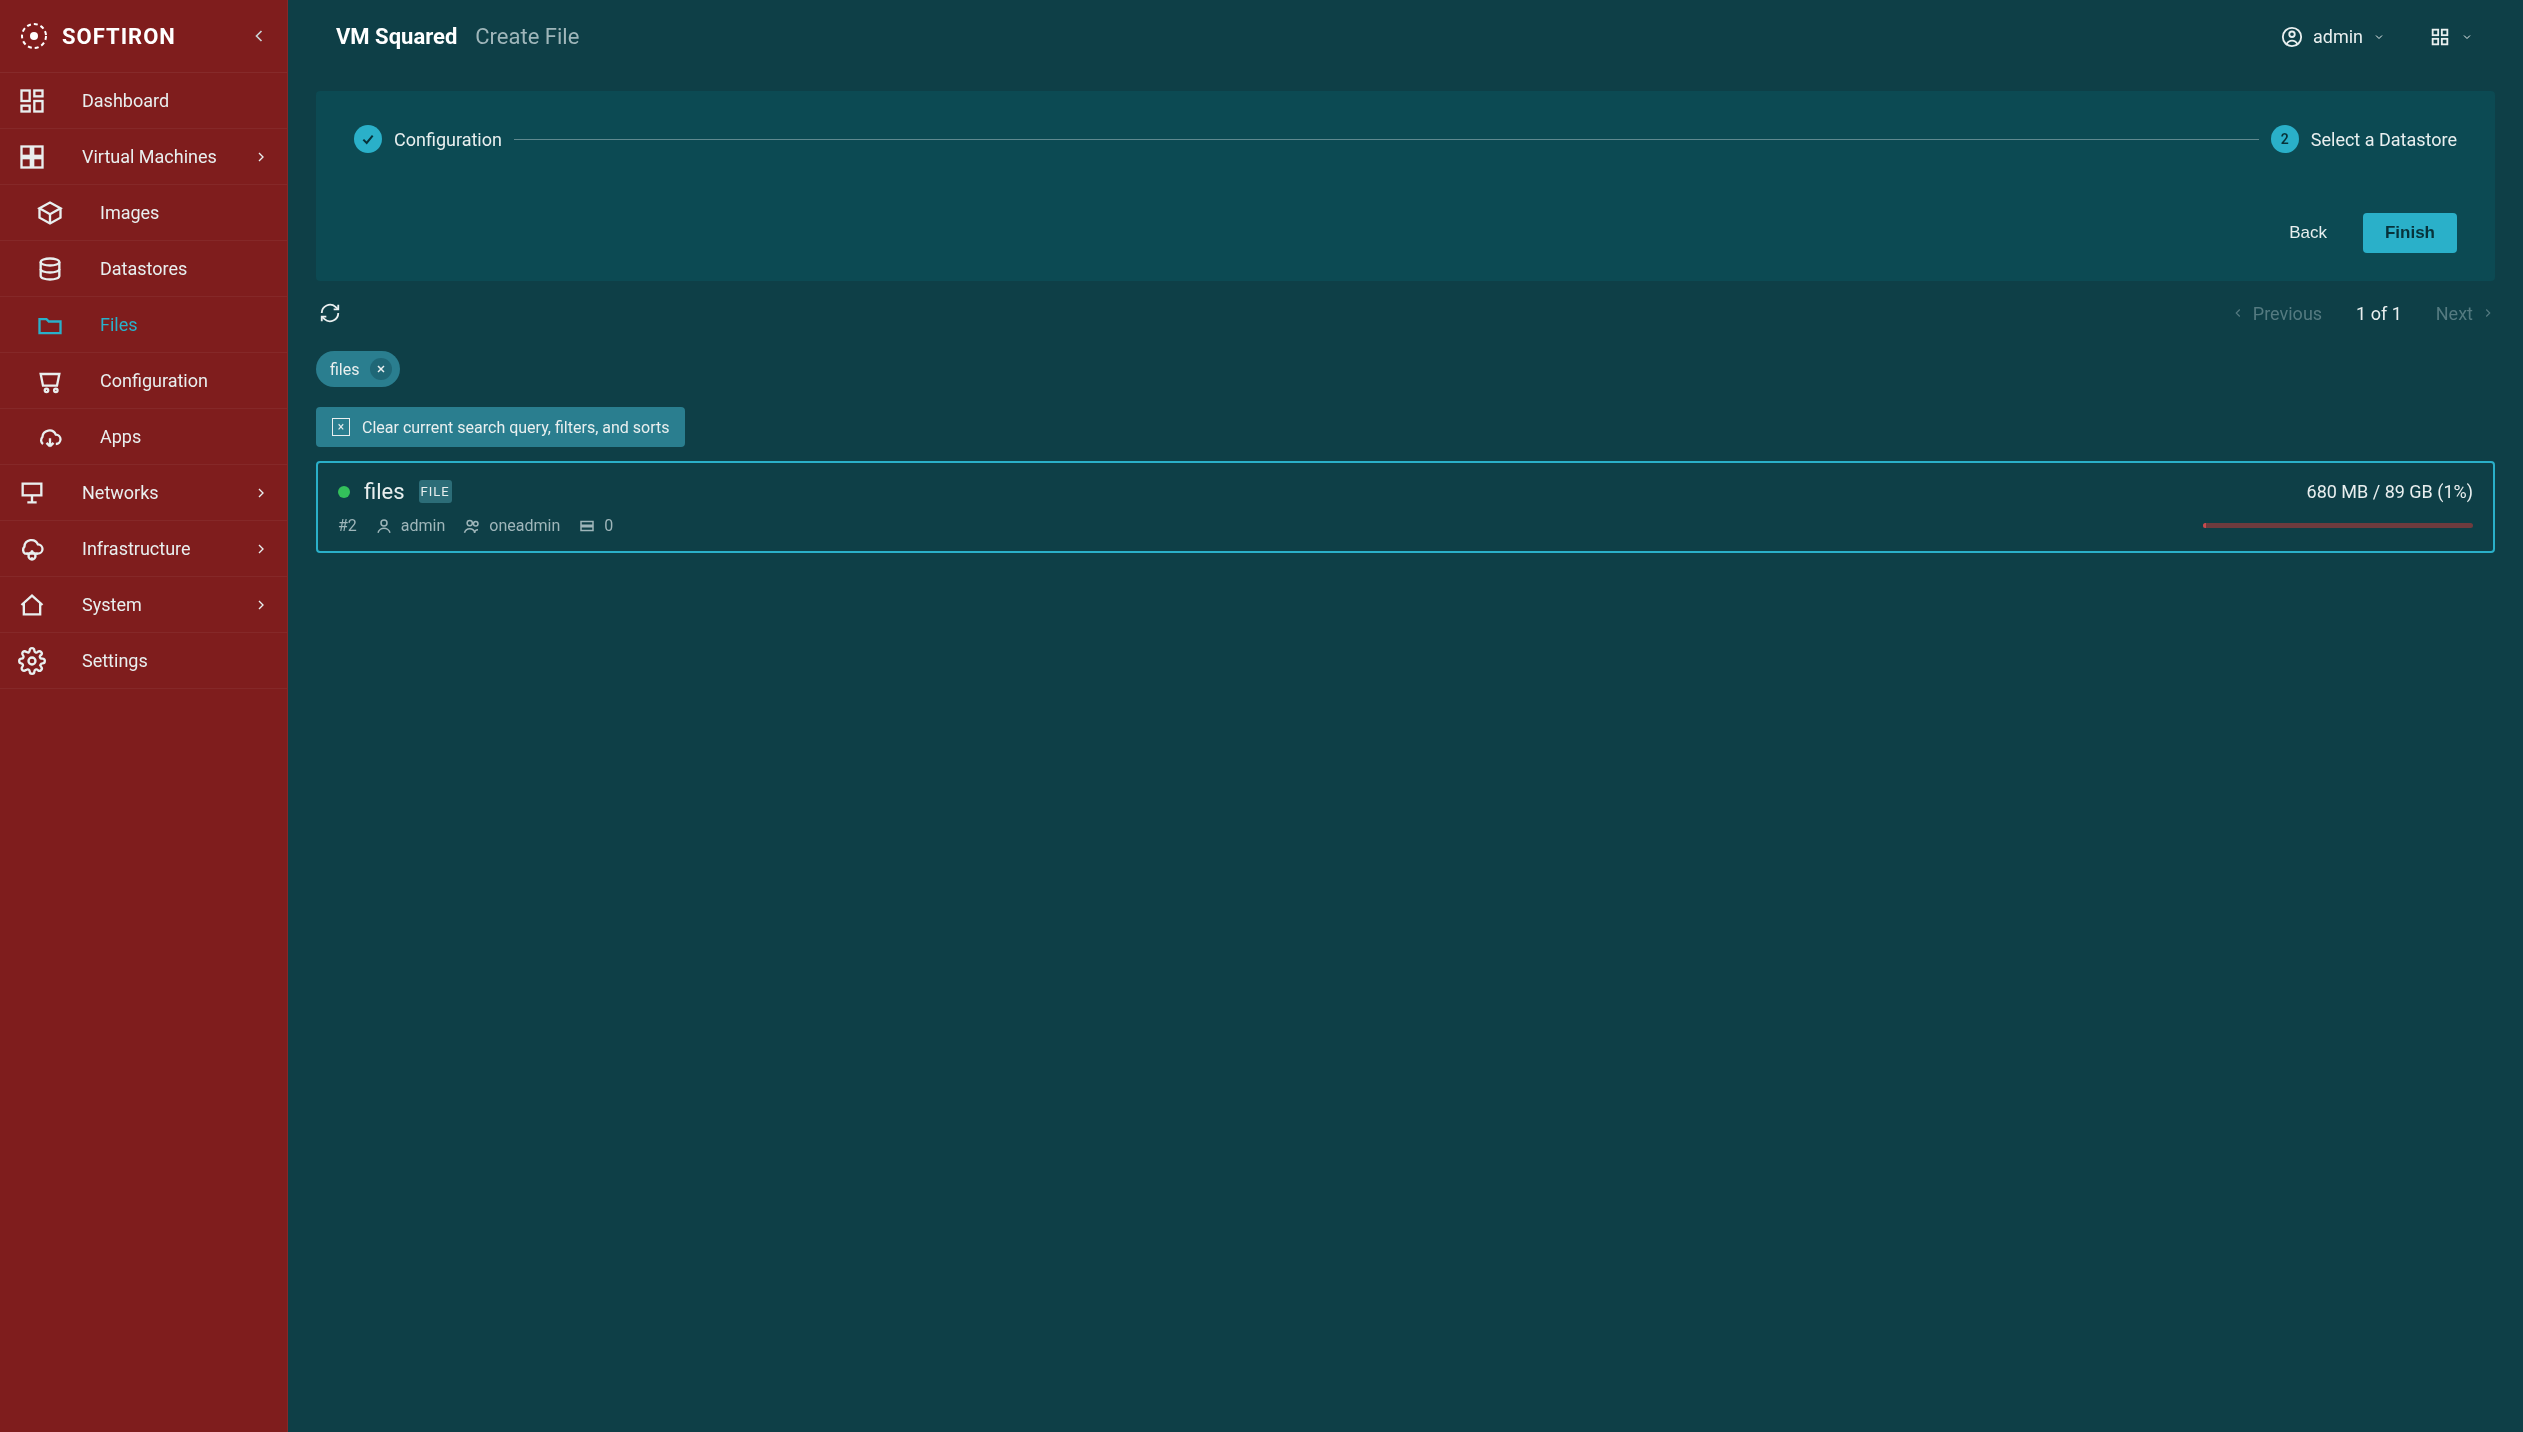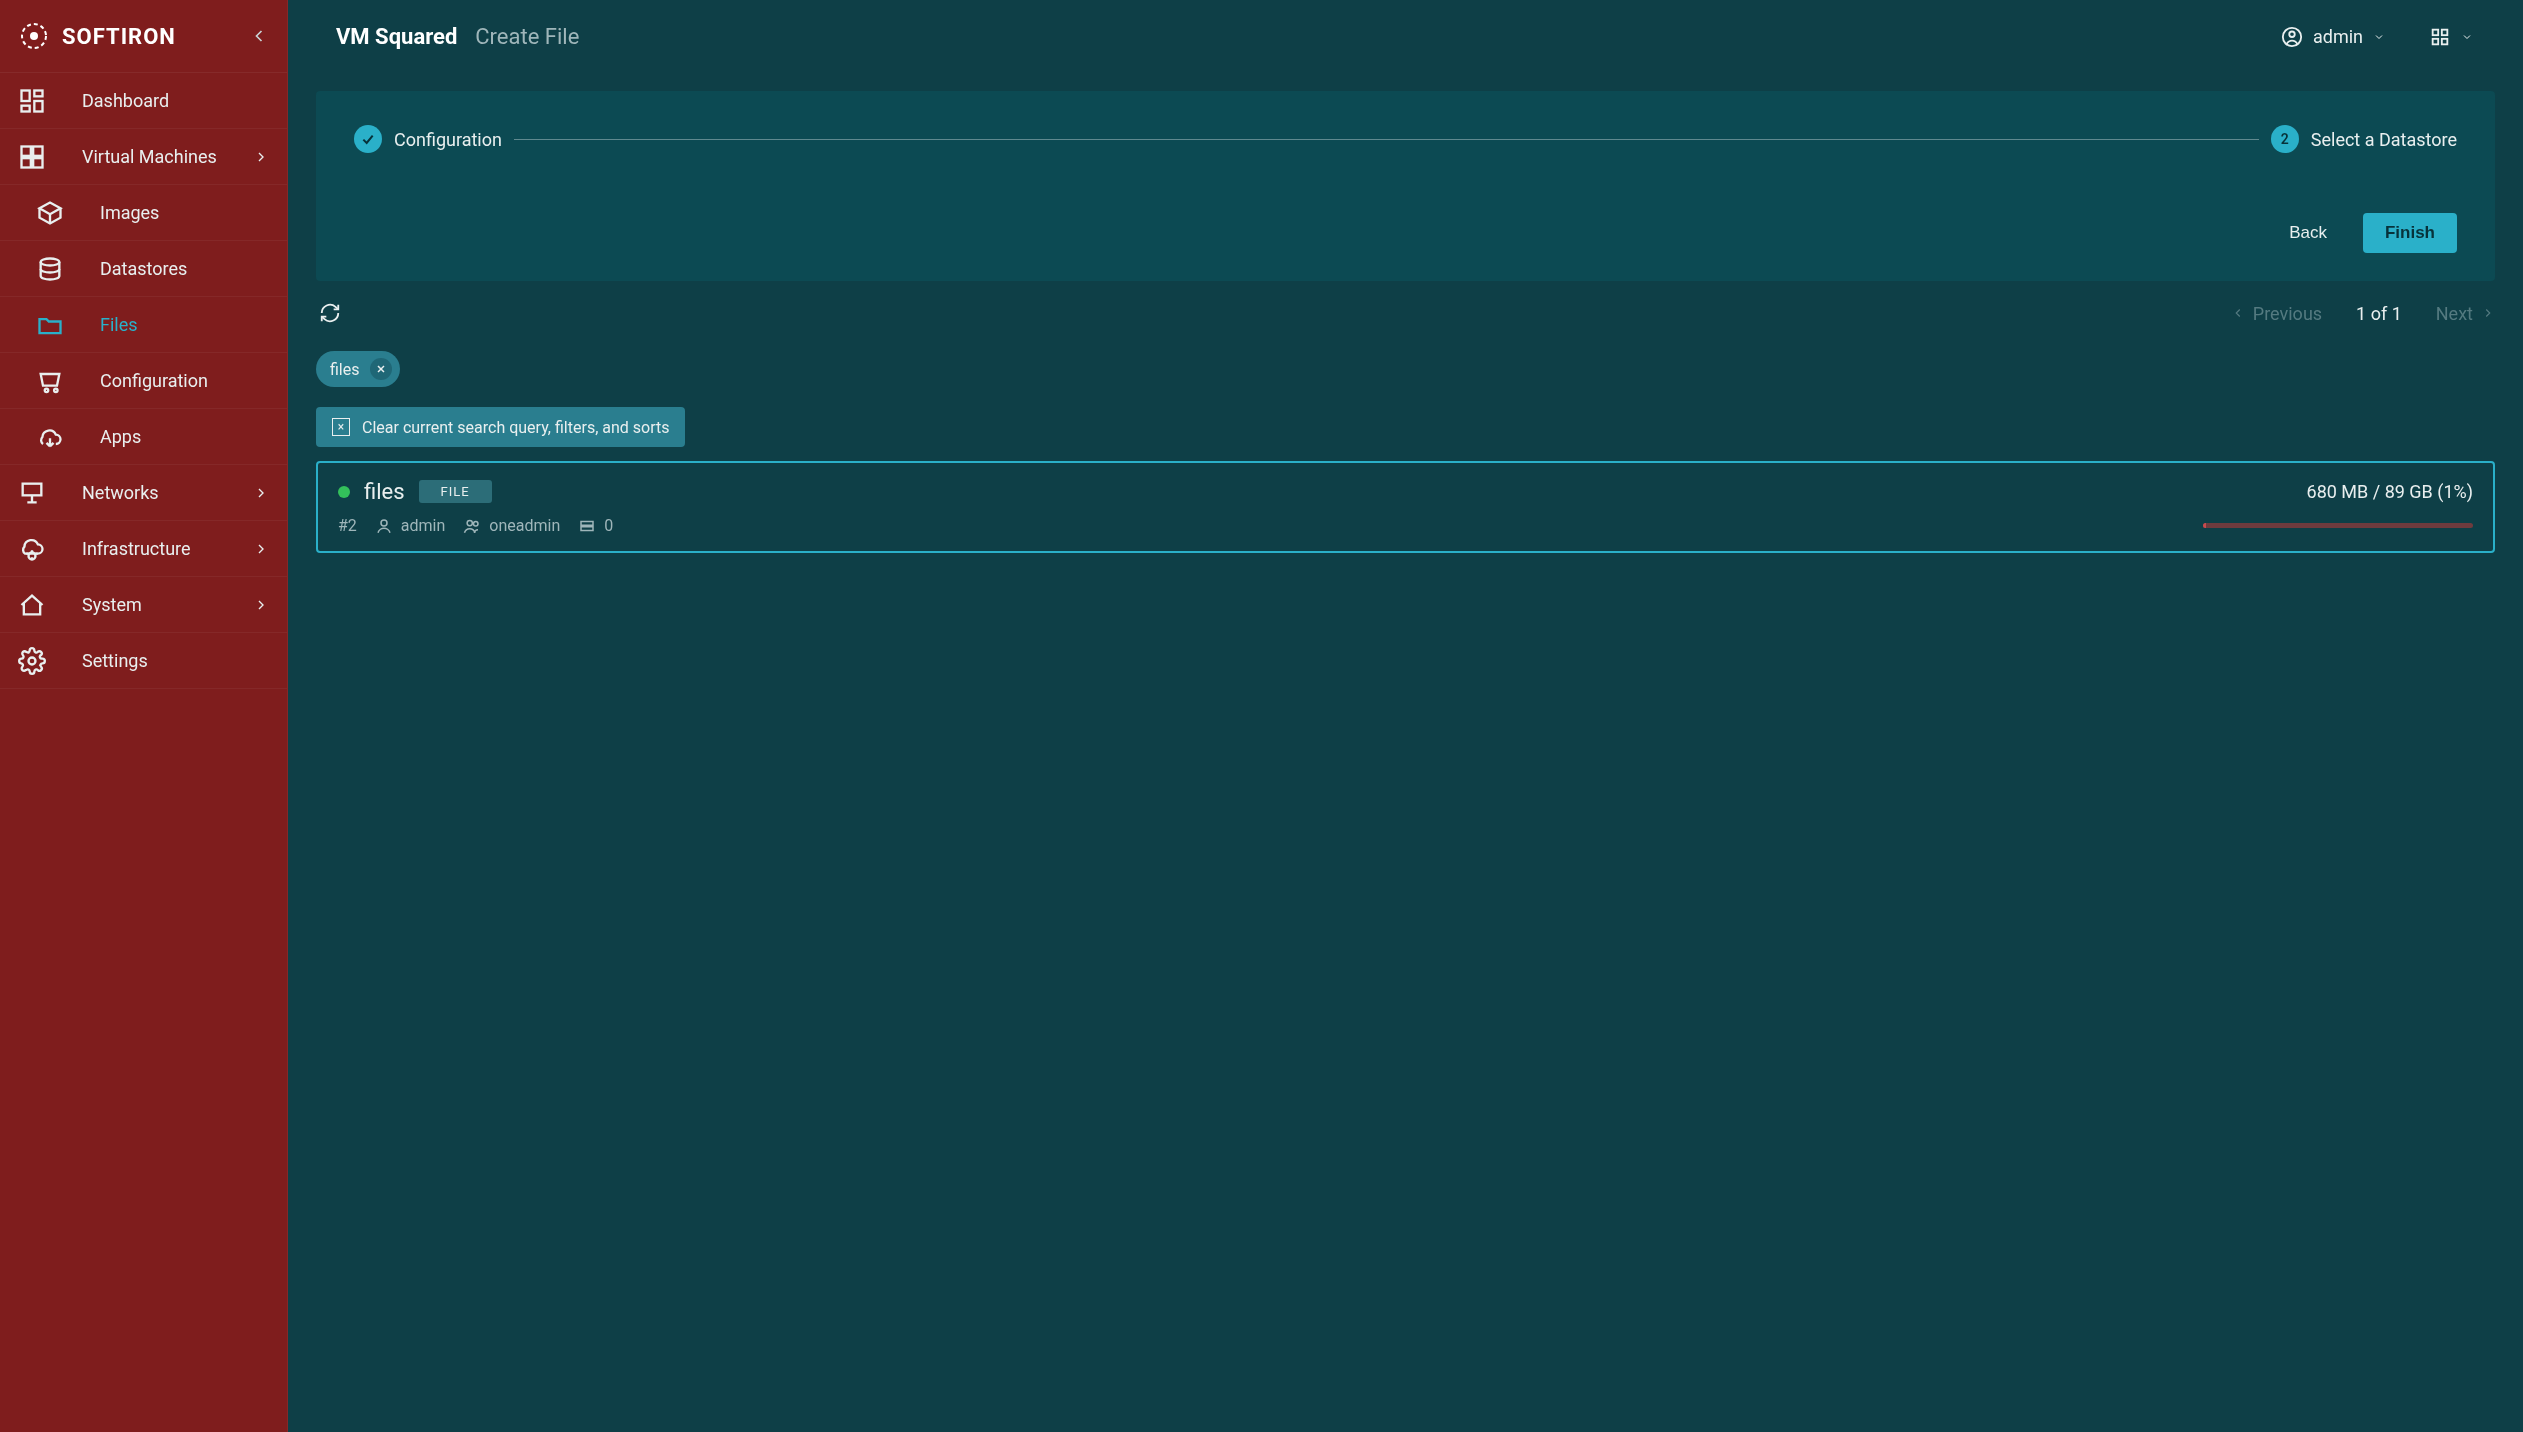--- a/index.html
+++ b/index.html
@@ -280,21 +280,21 @@
 .card-top { display:flex; align-items:center; gap:14px; }
 .dot-green {
   width:12px; height:12px; border-radius:50%;
   background:#33c05b;
 }
 .card-title { font-size:22px; color:#e9efef; }
 .tag {
   background:#2c6d78;
   color:#e9efef;
   font-size:13px;
-  padding:4px 22px;
+  padding:4px 2px;
   border-radius:3px;
   letter-spacing:1px;
 }
 .card-top .spacer{flex:1;}
 .usage-text { font-size:18px; color:#e9efef; }
 .card-bottom {
   display:flex;
   align-items:center;
   gap:18px;
   margin-top:12px;

